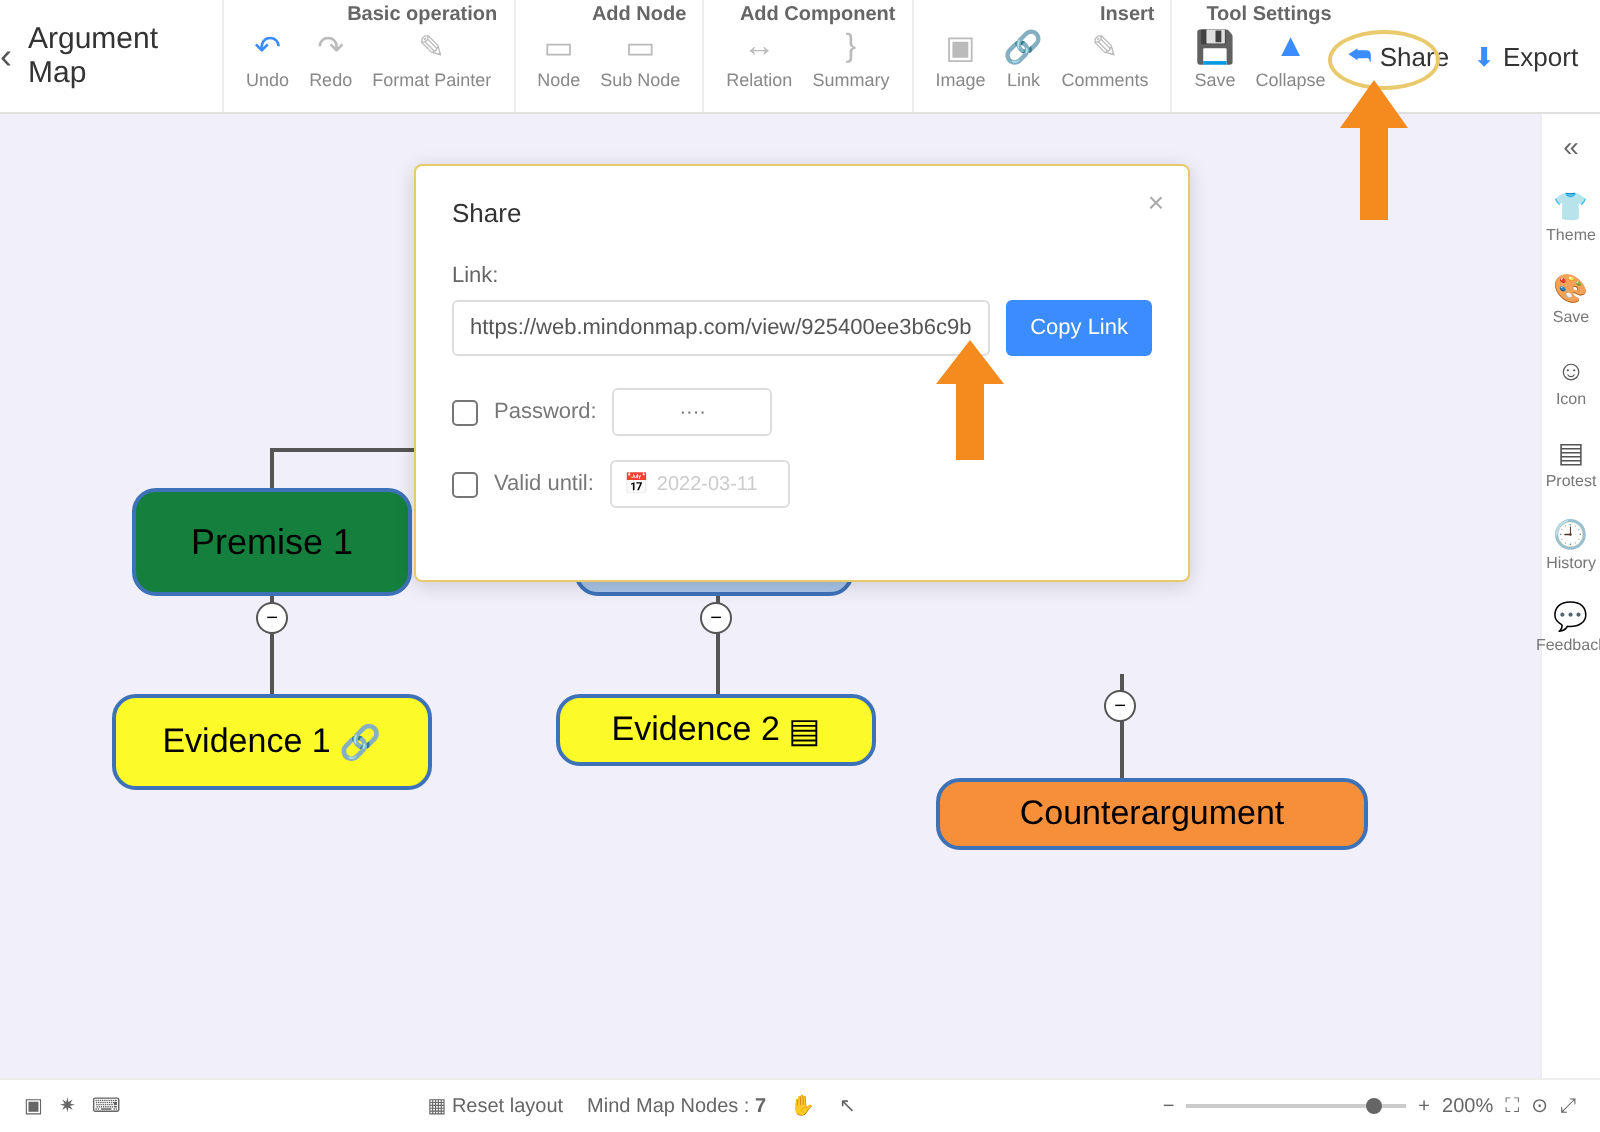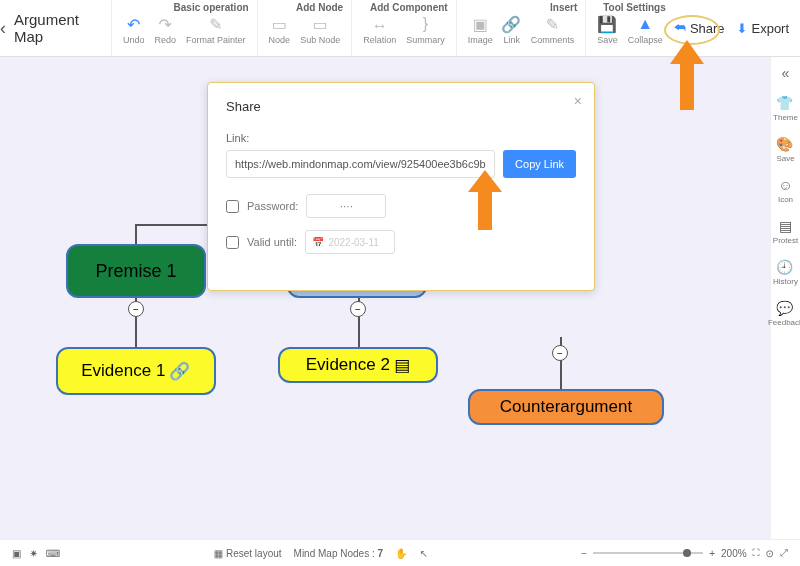--- a/index.html
+++ b/index.html
@@ -158,21 +158,21 @@
   <div class="collapse-btn" style="left:552px; top:288px;">−</div>
 
   <div class="node" style="left:56px; top:290px; width:160px; height:48px; background:#fcfb29; font-size:17px;">
     <span>Evidence 1</span>&nbsp;<span>🔗</span>
   </div>
   <div class="node" style="left:278px; top:290px; width:160px; height:36px; background:#fcfb29; font-size:17px;">
     <span>Evidence 2</span>&nbsp;<span>▤</span>
   </div>
 
 
-  <div class="node" style="left:468px; top:332px; width:196px; height:36px; background:#f58f3a; font-size:17px;">
+  <div class="node" style="left:468px; top:332px; width:216px; height:36px; background:#f58f3a; font-size:17px;">
     <span>Counterargument</span>
   </div>
 </div>
 
 <div class="sidebar">
   <div class="side-collapse">«</div>
   <div id="side-items">
       <div class="side-item" style="margin-bottom: 14px;">
         <div class="ic">👕</div>
         <div class="lb">Theme</div>

